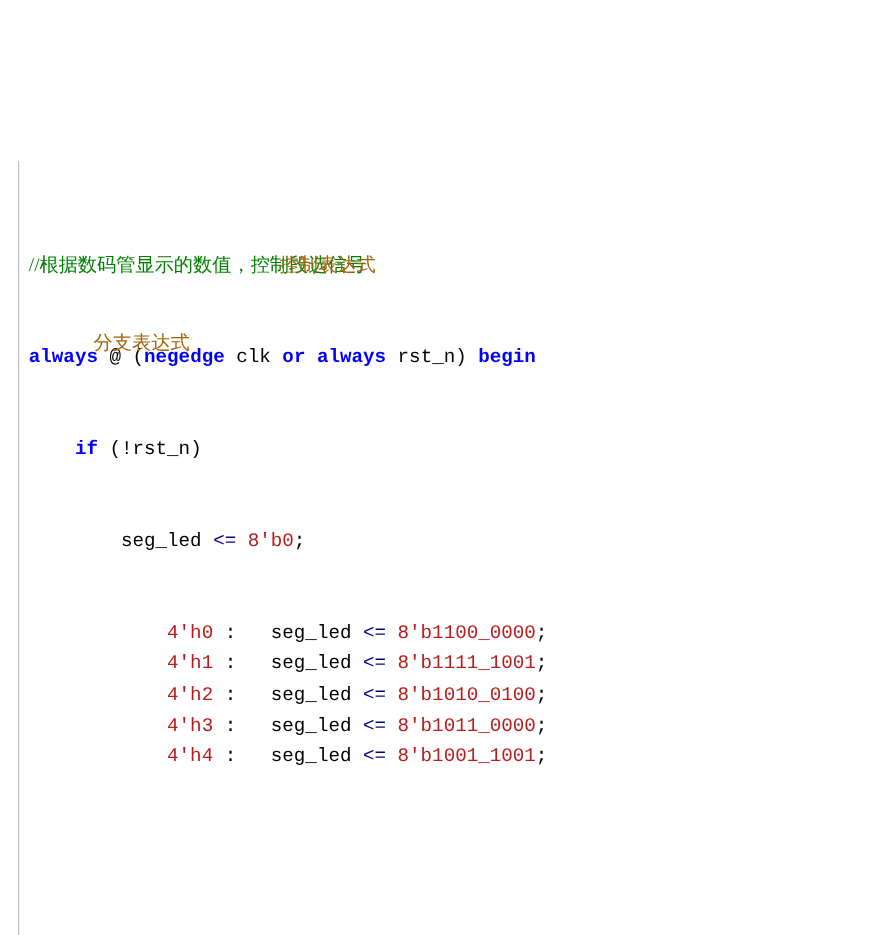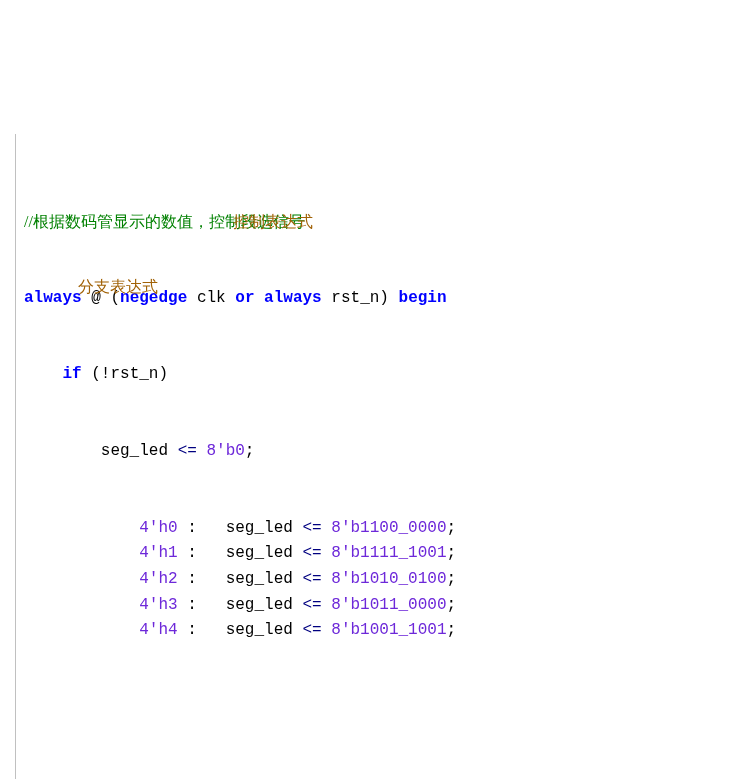--- a/index.html
+++ b/index.html
@@ -19,21 +19,21 @@
       position: absolute;
       left: 7px;
       top: 28px;
       bottom: 10px;
       border-left: 1px solid #c0c0c0;
     }
     .comment { color: #008000; }
     .keyword { color: #0000ff; font-weight: bold; }
     .identifier { color: #000000; }
     .operator { color: #000080; }
-    .num-orange { color: #6d28d9; }
+    .num-orange { color: #b91c1c; }
     .punct { color: #000000; }
     .annotation { color: #a16207; font-family: "SimSun", "Songti SC", serif; }
     .cjk { font-family: "SimSun", "Songti SC", serif; }
     .line { display: block; height: 25.6px; }
     .annot-control { position: absolute; left: 225px; top: 103px; }
     .annot-branch { position: absolute; left: 70px; top: 168px; }
   </style>
 </head>
 <body>
 

